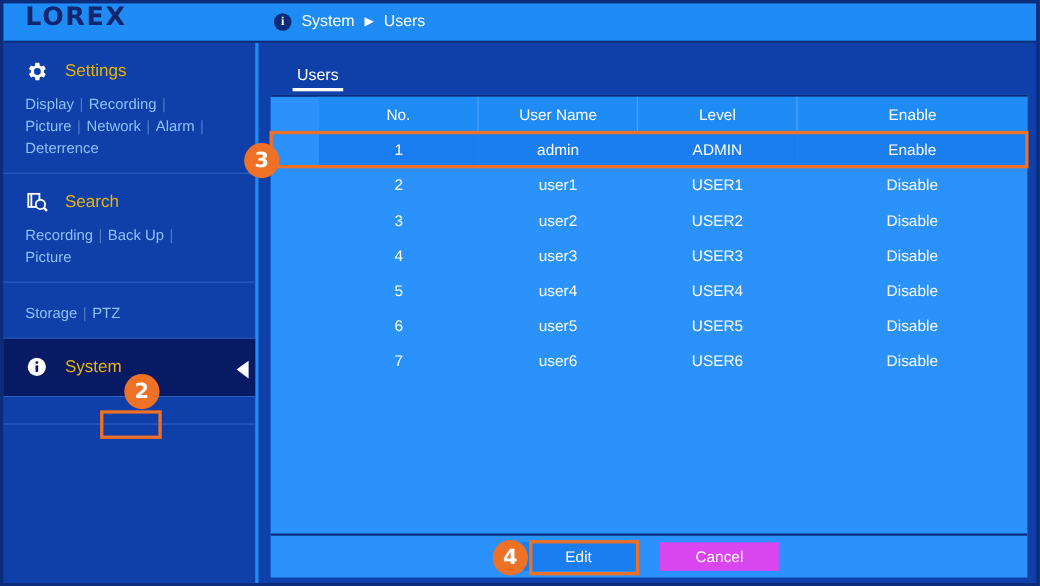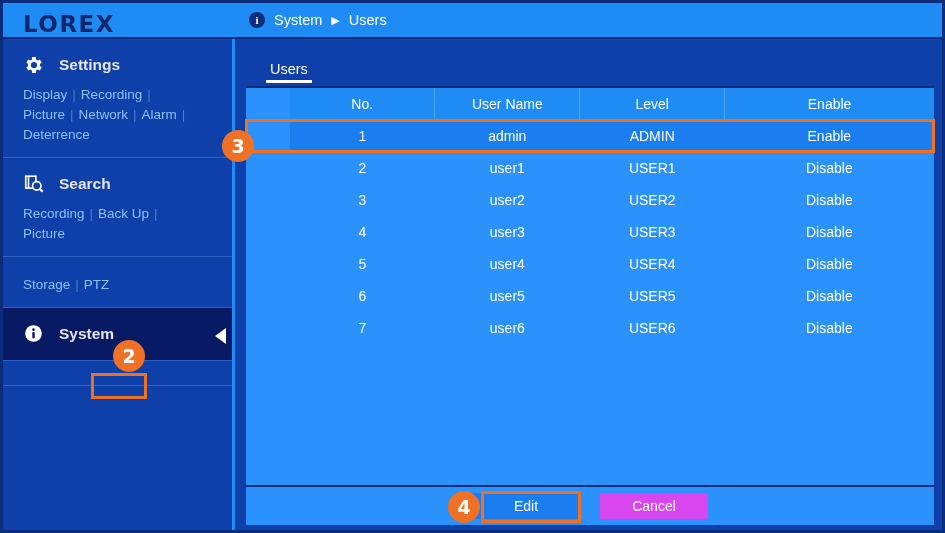--- a/index.html
+++ b/index.html
@@ -19,21 +19,21 @@
 
   
   #topbar {
     position: absolute; left: 0; top: 0; width: 939px; height: 36px;
     background: #1f8bf5;
     border-bottom: 2px solid #0a2c7a;
     display: flex; align-items: center;
   }
   #logo {
     width: 230px; height: 100%;
-    display: flex; align-items: flex-end; padding-left: 20px;
+    display: flex; align-items: flex-start; padding-left: 20px;
   }
   #logo .logo-text {
     font-size: 23px; font-weight: bold; letter-spacing: 1.5px;
     color: #10276e;
     font-family: "DejaVu Sans", sans-serif;
   }
   #breadcrumb {
     display: flex; align-items: center; gap: 9px;
     padding-left: 16px;
     font-size: 14.5px; color: #ffffff;
@@ -58,21 +58,21 @@
     position: relative;
     padding: 12px 0 12px 0;
     border-bottom: 1px solid #2f63c4;
   }
   .sec.active { background: #081a63; }
   .sec-head {
     display: flex; align-items: center; gap: 14px;
     padding: 0 0 0 20px; height: 28px;
   }
   .sec-title {
-    font-size: 15.5px; color: #e5e5e5; font-weight: bold;
+    font-size: 15.5px; color: #eab308;
   }
   .sec-links {
     padding: 6px 0 0 20px;
     font-size: 13.5px; line-height: 20px;
     color: #7eb6f7;
     max-width: 205px;
   }
   .sec-links .lnk { color: #8cc0fa; white-space: nowrap; }
   .sec-links .lnk.muted { color: #5f94e0; }
   .sec-links .sep { color: #4d7cc9; padding: 0 5px; }

